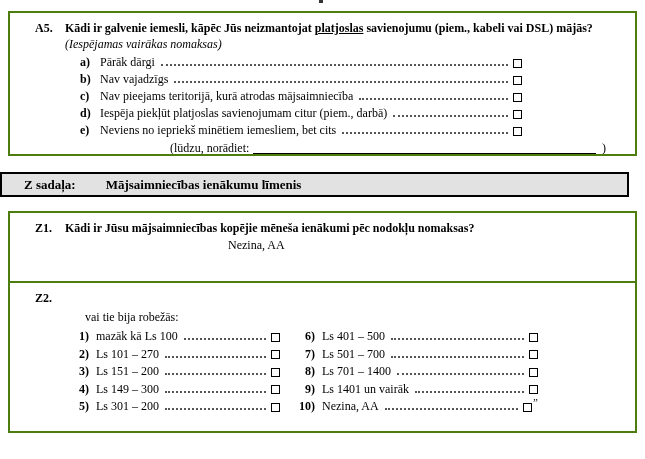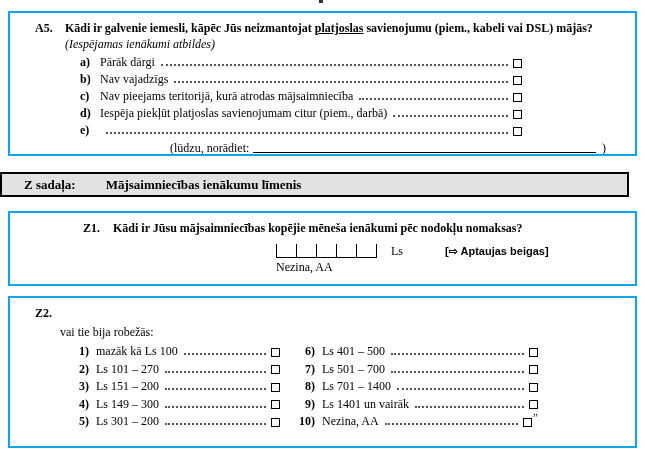--- a/index.html
+++ b/index.html
@@ -1,75 +1,75 @@
 <!DOCTYPE html>
 <html><head>
 <meta charset="utf-8">
 <style>
   * { margin:0; padding:0; box-sizing:border-box; }
   html,body { width:645px; height:459px; background:#ffffff; overflow:hidden; }
   body { font-family:"Liberation Serif", serif; color:#000; position:relative; font-size:12px; }
 
   .top-mark { position:absolute; left:319px; top:0; width:4px; height:3px; background:#333; }
 
-  .qbox { position:absolute; left:8px; width:629px; border:2px solid #0ea5e9; background:#fff; overflow:hidden; }
+  .qbox { position:absolute; left:8px; width:629px; border:2px solid #4d7c0f; background:#fff; overflow:hidden; }
   .box-a5 { top:11px; height:145px; }
-  .box-z1 { top:211px; height:75px;padding-left:48px; }
-  .box-z2 { top:296px; height:152px; }
+  .box-z1 { top:211px; height:75px; }
+  .box-z2 { top:281px; height:152px; }
 
   .section-bar { position:absolute; left:0; top:172px; width:629px; height:25px; border:2px solid #000;
                  background:#e2e2e2; display:flex; align-items:center; font-weight:bold; font-size:13px; }
   .section-bar .sec-label { margin-left:22px; }
   .section-bar .sec-title { margin-left:30px; }
 
   .q-head { display:flex; padding-top:7px; line-height:16px; }
   .q-id { font-weight:bold; width:30px; text-align:left; padding-left:0; flex:0 0 30px; margin-left:25px; }
   .q-text { font-weight:bold; flex:1; padding-right:14px; }
   .q-text .uline { text-decoration:underline;text-align:right; }
   .q-note { font-style:italic; font-weight:normal; }
 
   .opts-a5 { margin-left:70px; margin-top:3px; }
   .opt-row { display:flex; align-items:baseline; height:17px; padding-right:113px; }
   .opt-label { font-weight:bold; flex:0 0 20px; }
   .opt-text { white-space:nowrap; }
   .leader { flex:1; border-bottom:2px dotted #555; margin:0 5px 3px 6px; min-width:8px; }
   .cb { width:9px; height:9px; border:1.5px solid #000; display:inline-block; align-self:center; flex:0 0 auto; margin-bottom:1px; }
 
-  .specify-row { display:flex; align-items:center; margin-left:90px; height:16px; padding-right:29px; }
+  .specify-row { display:flex; align-items:flex-end; margin-left:90px; height:16px; padding-right:29px; }
   .blank-line { flex:1; border-bottom:1px solid #000; margin:0 6px 2px 4px; height:12px; }
 
   
   .z1-input-row { display:flex; align-items:flex-end; margin-left:218px; margin-top:6px; height:16px; }
   .comb { display:flex; height:14px; border-left:1.5px solid #000; border-bottom:1.5px solid #000; }
   .comb .cell { width:20px; height:14px; border-right:1.5px solid #000; }
   .z1-ls { margin-left:14px; line-height:13px; }
   .z1-skip { margin-left:42px; font-family:"Liberation Sans", sans-serif; font-weight:bold; font-size:11px; line-height:13px; }
   .z1-dk { margin-left:218px; margin-top:2px; }
 
   
-  .z2-sub { margin-left:50px; margin-top:3px; line-height:16px; }
+  .z2-sub { margin-left:75px; margin-top:3px; line-height:16px; }
   .z2-cols { display:flex; margin-left:62px; margin-top:4px; }
   .z2-col { display:flex; flex-direction:column; }
   .z2-col-left  { width:208px; }
   .z2-col-right { width:240px; margin-left:18px; }
   .z2-row { display:flex; align-items:baseline; height:17.5px; }
   .z2-num { font-weight:bold; flex:0 0 24px; text-align:right; padding-right:7px; }
   .z2-suffix { font-size:11px; position:relative; top:-4px; margin-left:1px; }
 </style>
 </head>
 <body>
 
 <div class="top-mark"></div>
 
 <div class="qbox box-a5">
   <div class="q-head">
     <span class="q-id">A5.</span>
     <div class="q-text">
       <span>Kādi ir galvenie iemesli, kāpēc Jūs neizmantojat </span><span class="uline">platjoslas</span><span> savienojumu (piem., kabeli vai DSL) mājās?</span>
-      <div class="q-note">(Iespējamas ienākumi atbildes)</div>
+      <div class="q-note">(Iespējamas vairākas nomaksas)</div>
     </div>
   </div>
   <div class="opts-a5">
     <div class="opt-row">
       <span class="opt-label">a)</span>
       <span class="opt-text">Pārāk dārgi</span>
       <span class="leader"></span>
       <span class="cb"></span>
     </div>
     <div class="opt-row">
@@ -85,51 +85,41 @@
       <span class="cb"></span>
     </div>
     <div class="opt-row">
       <span class="opt-label">d)</span>
       <span class="opt-text">Iespēja piekļūt platjoslas savienojumam citur (piem., darbā)</span>
       <span class="leader"></span>
       <span class="cb"></span>
     </div>
     <div class="opt-row">
       <span class="opt-label">e)</span>
+      <span class="opt-text">Neviens no iepriekš minētiem iemesliem, bet cits</span>
       <span class="leader"></span>
       <span class="cb"></span>
     </div>
     <div class="specify-row">
       <span>(lūdzu, norādiet:</span>
       <span class="blank-line"></span>
       <span>)</span>
     </div>
   </div>
 </div>
 
 <div class="section-bar">
   <span class="sec-label">Z sadaļa:</span>
   <span class="sec-title">Mājsaimniecības ienākumu līmenis</span>
 </div>
 
 <div class="qbox box-z1">
   <div class="q-head">
     <span class="q-id">Z1.</span>
     <div class="q-text">Kādi ir Jūsu mājsaimniecības kopējie mēneša ienākumi pēc nodokļu nomaksas?</div>
-  </div>
-  <div class="z1-input-row">
-    <span class="comb">
-      <span class="cell"></span>
-      <span class="cell"></span>
-      <span class="cell"></span>
-      <span class="cell"></span>
-      <span class="cell"></span>
-    </span>
-    <span class="z1-ls">Ls</span>
-    <span class="z1-skip">[⇨ Aptaujas beigas]</span>
   </div>
   <div class="z1-dk">Nezina, AA</div>
 </div>
 
 <div class="qbox box-z2">
   <div class="q-head">
     <span class="q-id">Z2.</span>
   </div>
   <div class="z2-sub">vai tie bija robežās:</div>
   <div class="z2-cols">

